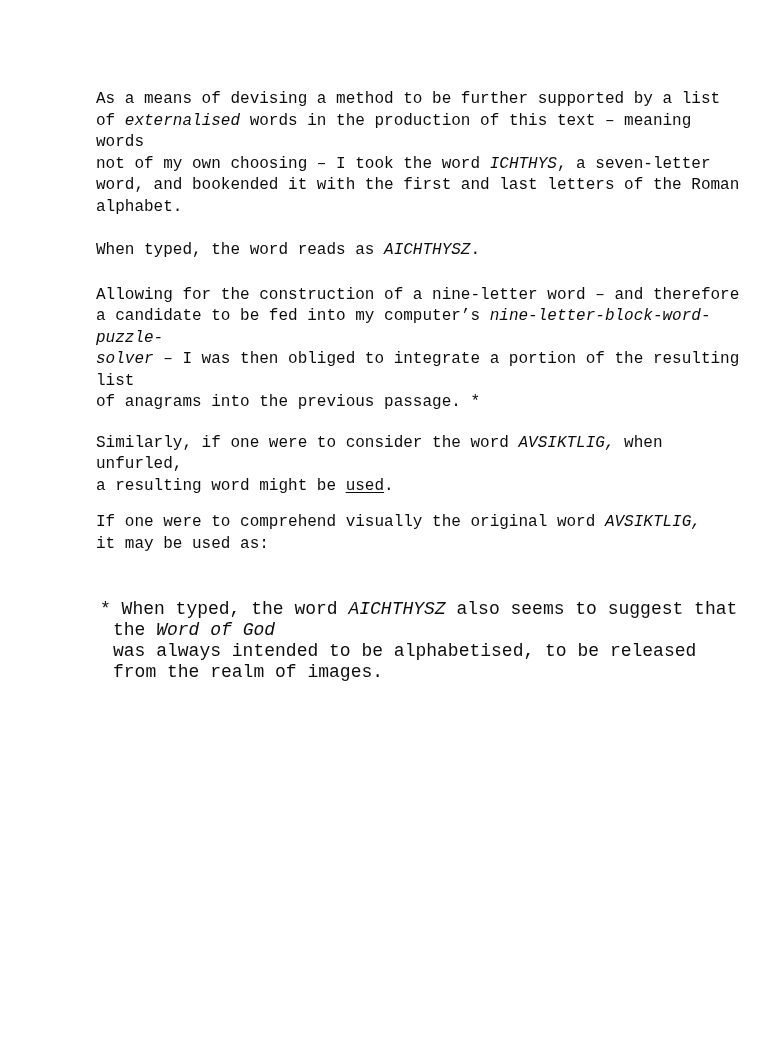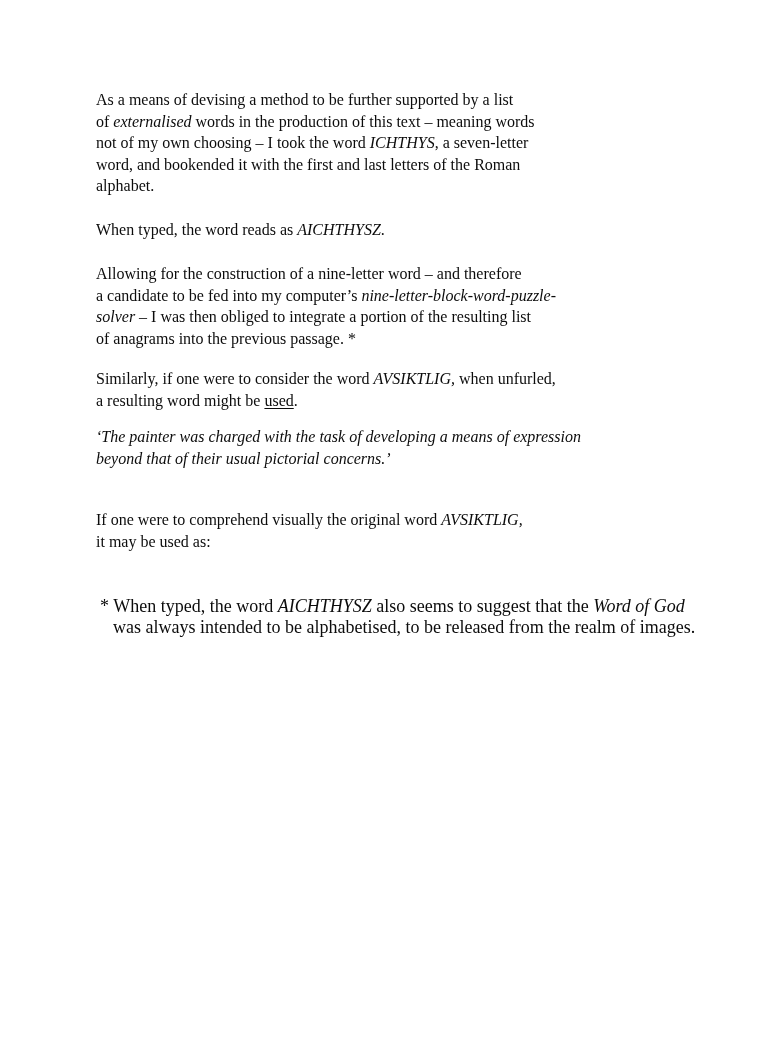--- a/index.html
+++ b/index.html
@@ -6,21 +6,21 @@
     margin: 0;
     padding: 0;
     background: #ffffff;
   }
   .page {
     position: relative;
     width: 770px;
     height: 885px;
     background: #ffffff;
     color: #0c0c0c;
-    font-family: Liberation Serif, serif;
+    font-family: Liberation Mono, monospace;
     overflow: hidden;
   }
   .text-block {
     position: absolute;
     left: 96px;
     top: 89px;
     width: 645px;
   }
   .para {
     margin: 0;
@@ -50,17 +50,16 @@
 </style>
 </head>
 <body>
 
 <div class="page">
   <div class="text-block">
     <p class="para mb-a">As a means of devising a method to be further supported by a list<br>of <em>externalised</em> words in the production of this text – meaning words<br>not of my own choosing – I took the word <em>ICHTHYS</em>, a seven-letter<br>word, and bookended it with the first and last letters of the Roman<br>alphabet.</p>
     <p class="para mb-b">When typed, the word reads as <em>AICHTHYSZ</em>.</p>
     <p class="para mb-c">Allowing for the construction of a nine-letter word – and therefore<br>a candidate to be fed into my computer’s <em>nine-letter-block-word-puzzle-</em><br><em>solver</em> – I was then obliged to integrate a portion of the resulting list<br>of anagrams into the previous passage. *</p>
     <p class="para mb-d">Similarly, if one were to consider the word <em>AVSIKTLIG,</em> when unfurled,<br>a resulting word might be <u>used</u>.</p>
-    <p class="para quote mb-f">‘The painter was charged with the task of developing a means of expression<br>beyond that of their usual pictorial concerns.’</p>
     <p class="para mb-g">If one were to comprehend visually the original word <em>AVSIKTLIG,</em><br>it may be used as:</p>
     <p class="footnote">* When typed, the word <em>AICHTHYSZ</em> also seems to suggest that the <em>Word of God</em><br>was always intended to be alphabetised, to be released from the realm of images.</p>
   </div>
 </div>
 
 </body></html>

